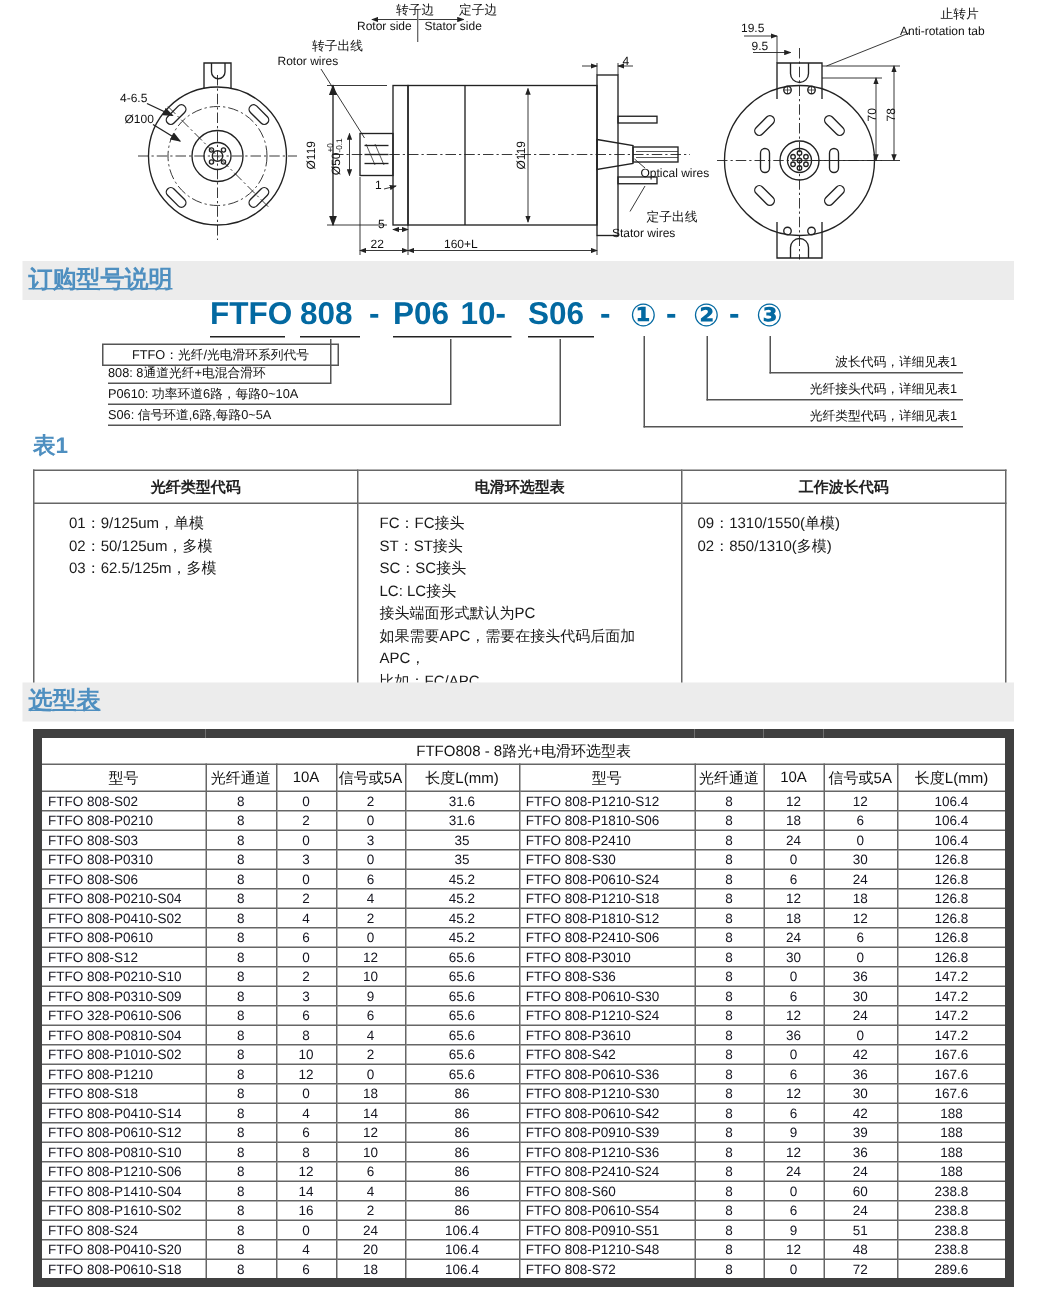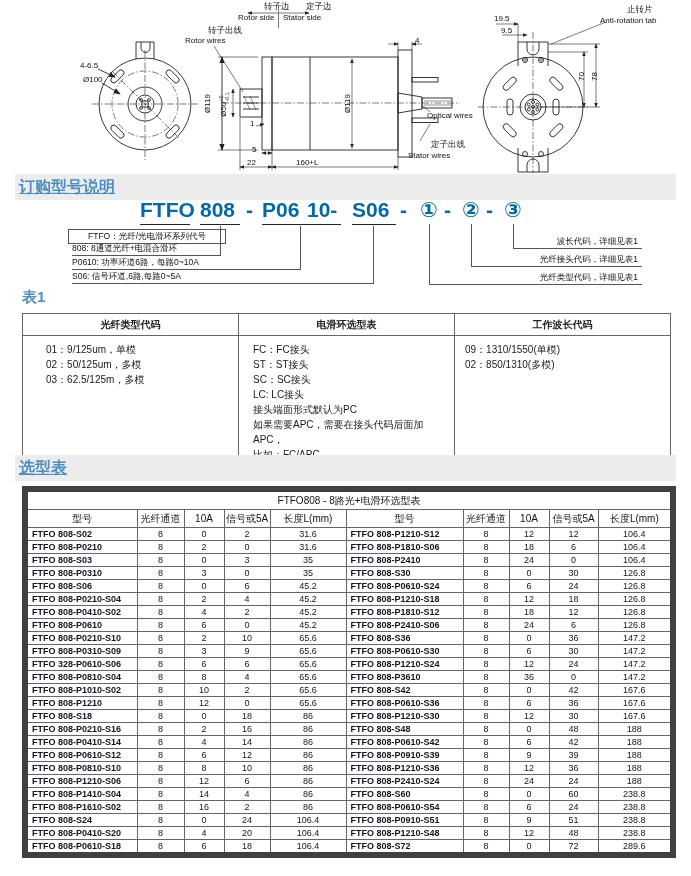--- a/index.html
+++ b/index.html
@@ -37,21 +37,21 @@
   .t1{position:absolute;left:22px;top:313px;width:648px;table-layout:fixed;}
   .t1 th{border:1px solid var(--tborder);height:19px;font-size:10px;font-weight:bold;color:#222;text-align:center;}
   .t1 td{border:1px solid var(--tborder);vertical-align:top;font-size:10px;line-height:15px;padding:6px 4px 5px 0;}
   .t1 td .pad1{padding-left:23px;} .t1 td .pad2{padding-left:14px;} .t1 td .pad3{padding-left:10px;}
 
   
   .sel{position:absolute;left:22px;top:486px;width:648px;table-layout:fixed;border:6px solid #404040;}
   .sel th{border:1px solid var(--tborder);font-size:10px;font-weight:normal;color:#111;height:15px;text-align:center;}
   .sel th.title{font-size:10px;height:15px;}
   .sel td{border:1px solid var(--tborder);font-size:9px;height:12px;line-height:12px;padding:0 2px;color:#14141f;}
-  .sel td.model{text-align:left;padding-left:4px;white-space:nowrap;font-weight:bold;}
+  .sel td.model{text-align:left;padding-left:4px;white-space:nowrap;}
   .sel td.num{text-align:center;}
 </style>
 </head>
 <body>
 
 <div class="page">
 
   <div class="drawings">
     <svg width="691" height="173" viewBox="0 0 691 173">
       <defs>
@@ -404,20 +404,32 @@
           <td class="num">6</td>
           <td class="num">0</td>
           <td class="num">45.2</td>
           <td class="model">FTFO 808-P2410-S06</td>
           <td class="num">8</td>
           <td class="num">24</td>
           <td class="num">6</td>
           <td class="num">126.8</td>
         </tr>
         <tr>
+          <td class="model">FTFO 808-S12</td>
+          <td class="num">8</td>
+          <td class="num">0</td>
+          <td class="num">12</td>
+          <td class="num">65.6</td>
+          <td class="model">FTFO 808-P3010</td>
+          <td class="num">8</td>
+          <td class="num">30</td>
+          <td class="num">0</td>
+          <td class="num">126.8</td>
+        </tr>
+        <tr>
           <td class="model">FTFO 808-P0210-S10</td>
           <td class="num">8</td>
           <td class="num">2</td>
           <td class="num">10</td>
           <td class="num">65.6</td>
           <td class="model">FTFO 808-S36</td>
           <td class="num">8</td>
           <td class="num">0</td>
           <td class="num">36</td>
           <td class="num">147.2</td>
@@ -488,32 +500,20 @@
           <td class="num">0</td>
           <td class="num">18</td>
           <td class="num">86</td>
           <td class="model">FTFO 808-P1210-S30</td>
           <td class="num">8</td>
           <td class="num">12</td>
           <td class="num">30</td>
           <td class="num">167.6</td>
         </tr>
         <tr>
-          <td class="model">FTFO 808-P0210-S16</td>
-          <td class="num">8</td>
-          <td class="num">2</td>
-          <td class="num">16</td>
-          <td class="num">86</td>
-          <td class="model">FTFO 808-S48</td>
-          <td class="num">8</td>
-          <td class="num">0</td>
-          <td class="num">48</td>
-          <td class="num">188</td>
-        </tr>
-        <tr>
           <td class="model">FTFO 808-P0410-S14</td>
           <td class="num">8</td>
           <td class="num">4</td>
           <td class="num">14</td>
           <td class="num">86</td>
           <td class="model">FTFO 808-P0610-S42</td>
           <td class="num">8</td>
           <td class="num">6</td>
           <td class="num">42</td>
           <td class="num">188</td>

